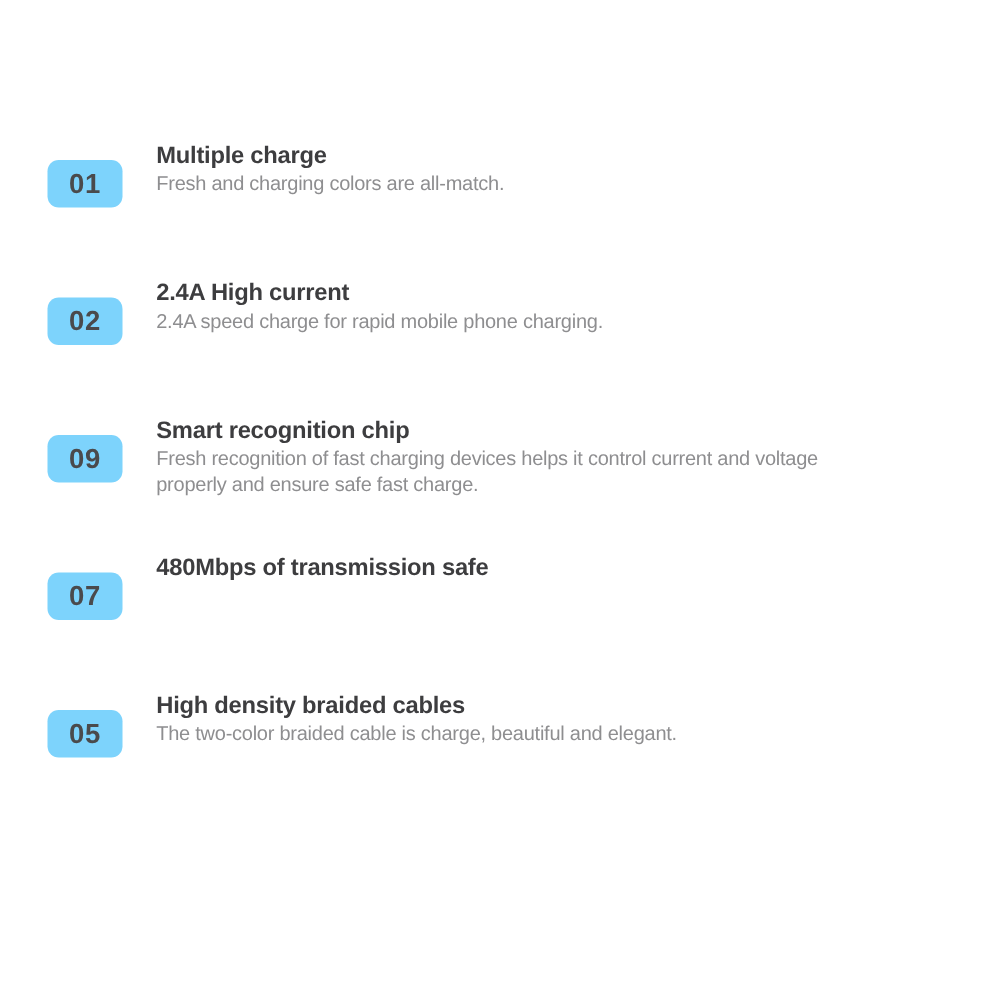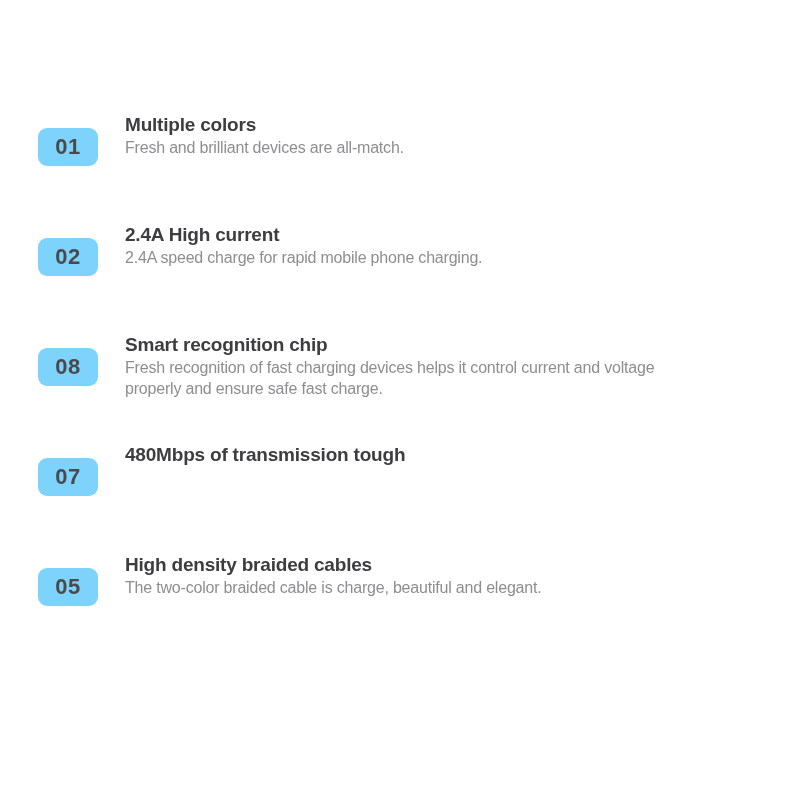--- a/index.html
+++ b/index.html
@@ -54,46 +54,46 @@
   }
 </style>
 </head>
 <body>
 
 <div class="feature-list">
 
   <div class="feature-row">
     <div class="feature-badge">01</div>
     <div class="feature-text">
-      <div class="feature-title">Multiple colors</div>
-      <div class="feature-desc">Fresh and brilliant devices are all-match.</div>
+      <div class="feature-title">Multiple charge</div>
+      <div class="feature-desc">Fresh and charging colors are all-match.</div>
     </div>
   </div>
 
   <div class="feature-row">
     <div class="feature-badge">02</div>
     <div class="feature-text">
       <div class="feature-title">2.4A High current</div>
       <div class="feature-desc">2.4A speed charge for rapid mobile phone charging.</div>
     </div>
   </div>
 
   <div class="feature-row">
-    <div class="feature-badge">08</div>
+    <div class="feature-badge">09</div>
     <div class="feature-text">
       <div class="feature-title">Smart recognition chip</div>
       <div class="feature-desc">Fresh recognition of fast charging devices helps it control current and voltage
 properly and ensure safe fast charge.</div>
     </div>
   </div>
 
   <div class="feature-row">
     <div class="feature-badge">07</div>
     <div class="feature-text">
-      <div class="feature-title">480Mbps of transmission tough</div>
+      <div class="feature-title">480Mbps of transmission safe</div>
     </div>
   </div>
 
   <div class="feature-row">
     <div class="feature-badge">05</div>
     <div class="feature-text">
       <div class="feature-title">High density braided cables</div>
       <div class="feature-desc">The two-color braided cable is charge, beautiful and elegant.</div>
     </div>
   </div>

